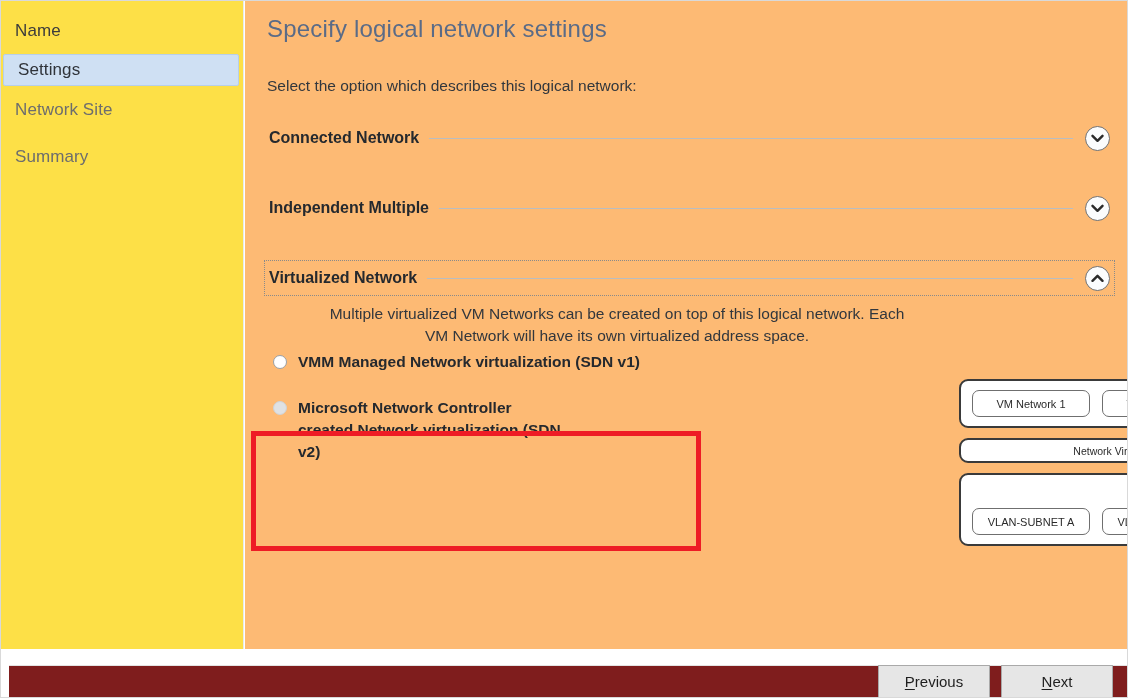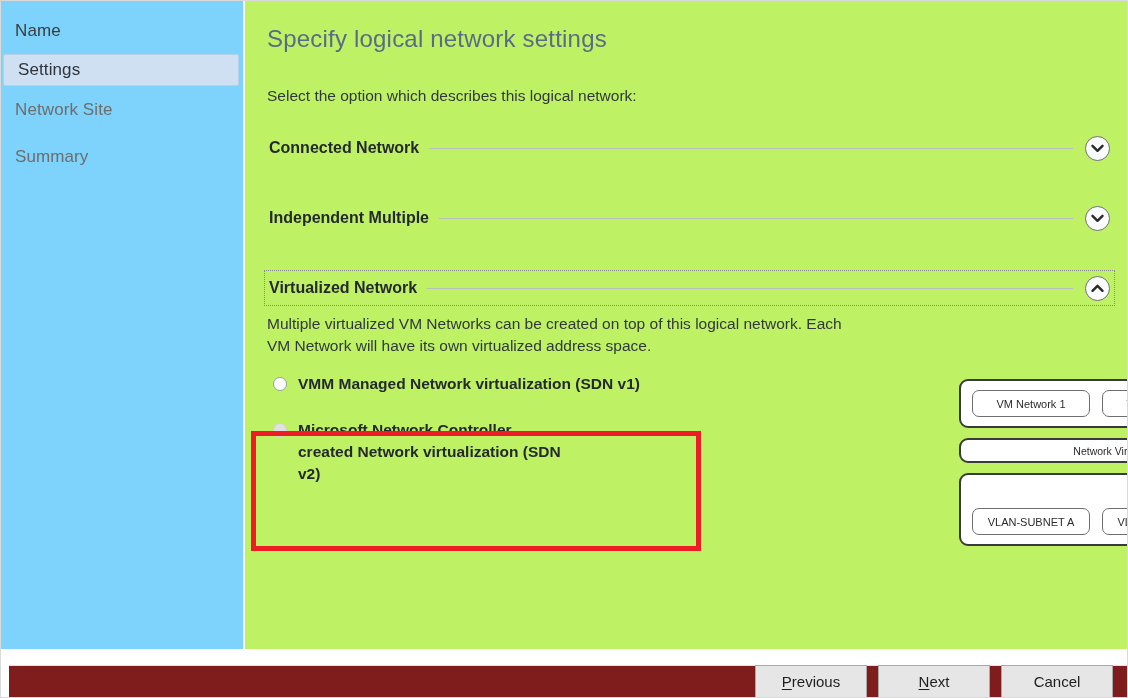--- a/index.html
+++ b/index.html
@@ -16,21 +16,21 @@
     background: #ffffff;
     border: 1px solid #d9d9d9;
     overflow: hidden;
   }
 
   
   #sidebar {
     position: absolute;
     left: 0; top: 0;
     width: 243px; height: 648px;
-    background: #7dd3fc;
+    background: #fde047;
     border-right: 1px solid #e6eaee;
     padding-top: 6px;
   }
   .nav-item {
     height: 47px;
     display: flex;
     align-items: center;
     padding-left: 14px;
     font-size: 17px;
     color: #6d6d6d;
@@ -44,22 +44,22 @@
     border: 1px solid #b8cfe8;
     border-radius: 2px;
     color: #30343a;
   }
 
   
   #content {
     position: absolute;
     left: 244px; top: 0;
     width: 883px; height: 648px;
-    background: #bef264;
-    padding: 24px 0 0 0;
+    background: #fdba74;
+    padding: 14px 0 0 0;
   }
   #page-title {
     font-size: 24px;
     color: #5a6b87;
     padding-left: 22px;
     letter-spacing: .2px;
   }
   #intro {
     font-size: 15.5px;
     color: #32373d;
@@ -108,25 +108,26 @@
 
   
   .section-body {
     margin: 8px 14px 0 22px;
   }
   .body-desc {
     font-size: 15.5px;
     color: #32373d;
     line-height: 22px;
     max-width: 700px;
+    text-align: center;
   }
 
   .options-row {
     position: relative;
-    margin-top: 16px;
+    margin-top: 4px;
     display: flex;
   }
   .options-col {
     width: 450px;
     flex: none;
   }
 
   .opt {
     display: flex;
     align-items: flex-start;
@@ -346,18 +347,15 @@
 
   <div id="annotation"></div>
 
   <div id="footer">
     <div class="btn">
       <span><u>P</u><span>revious</span></span>
     </div>
     <div class="btn">
       <span><u>N</u><span>ext</span></span>
     </div>
-    <div class="btn">
-      <span>Cancel</span>
-    </div>
   </div>
 
 </div>
 
 </body></html>

